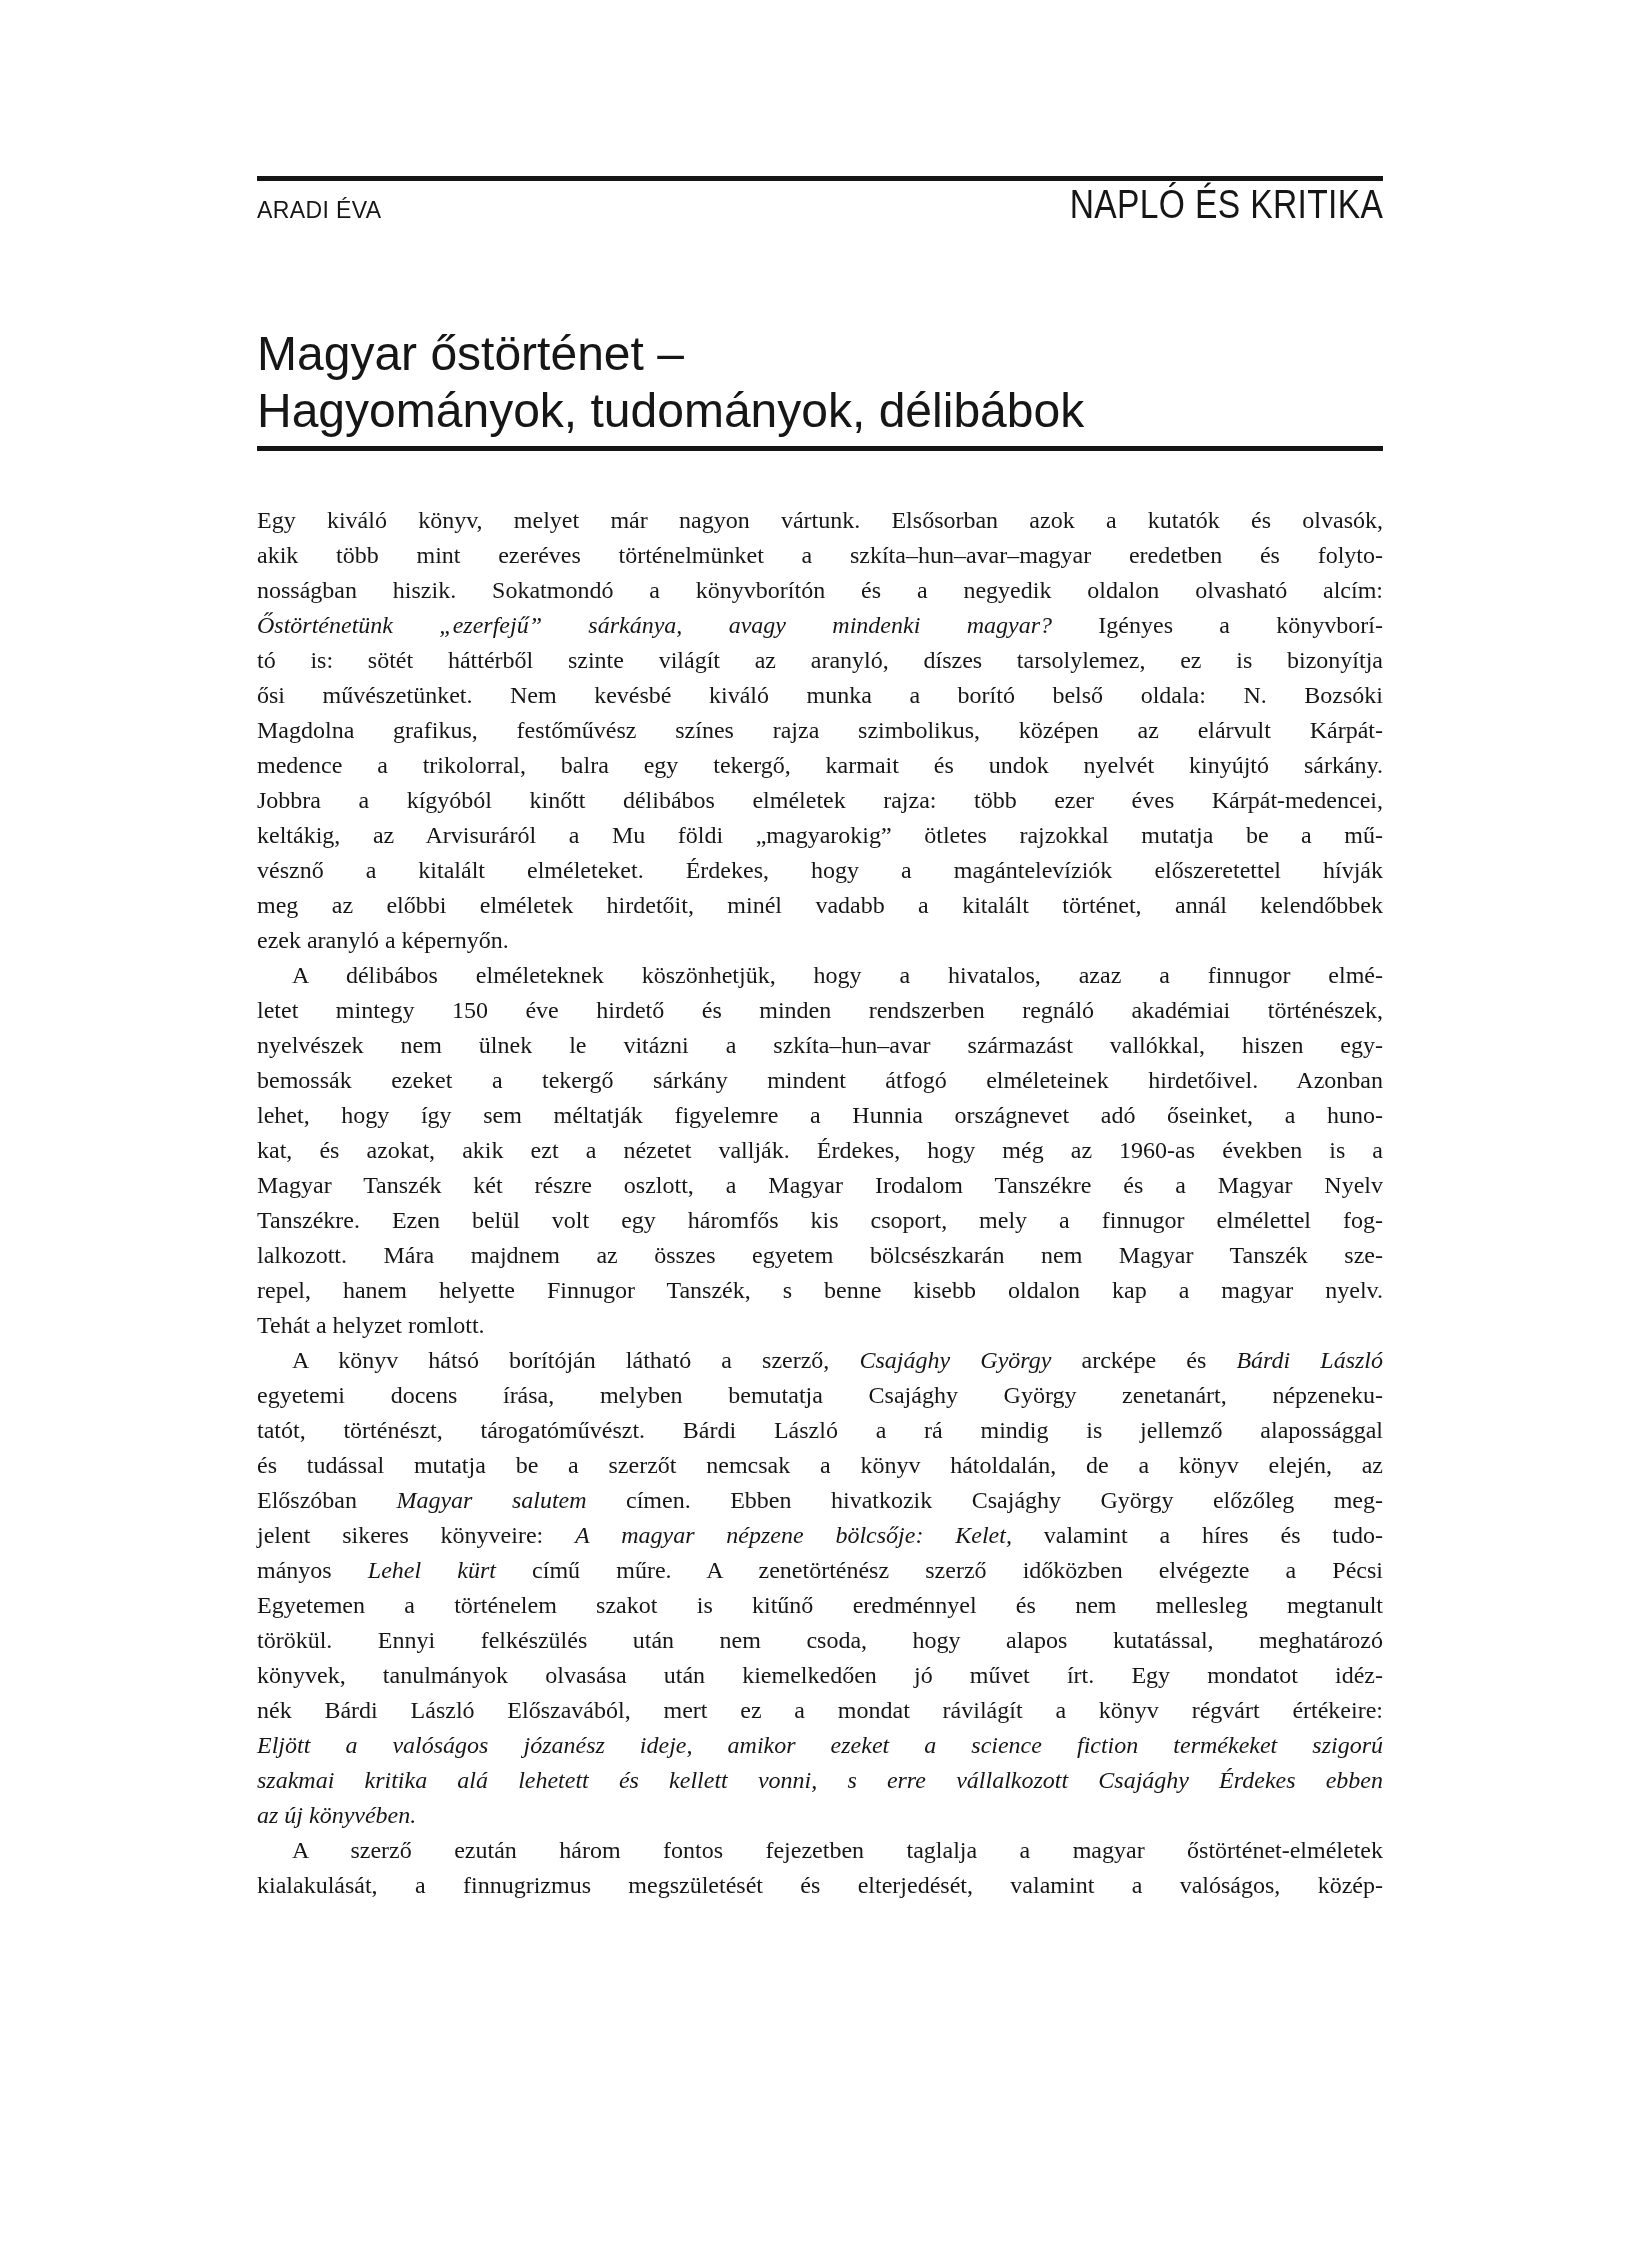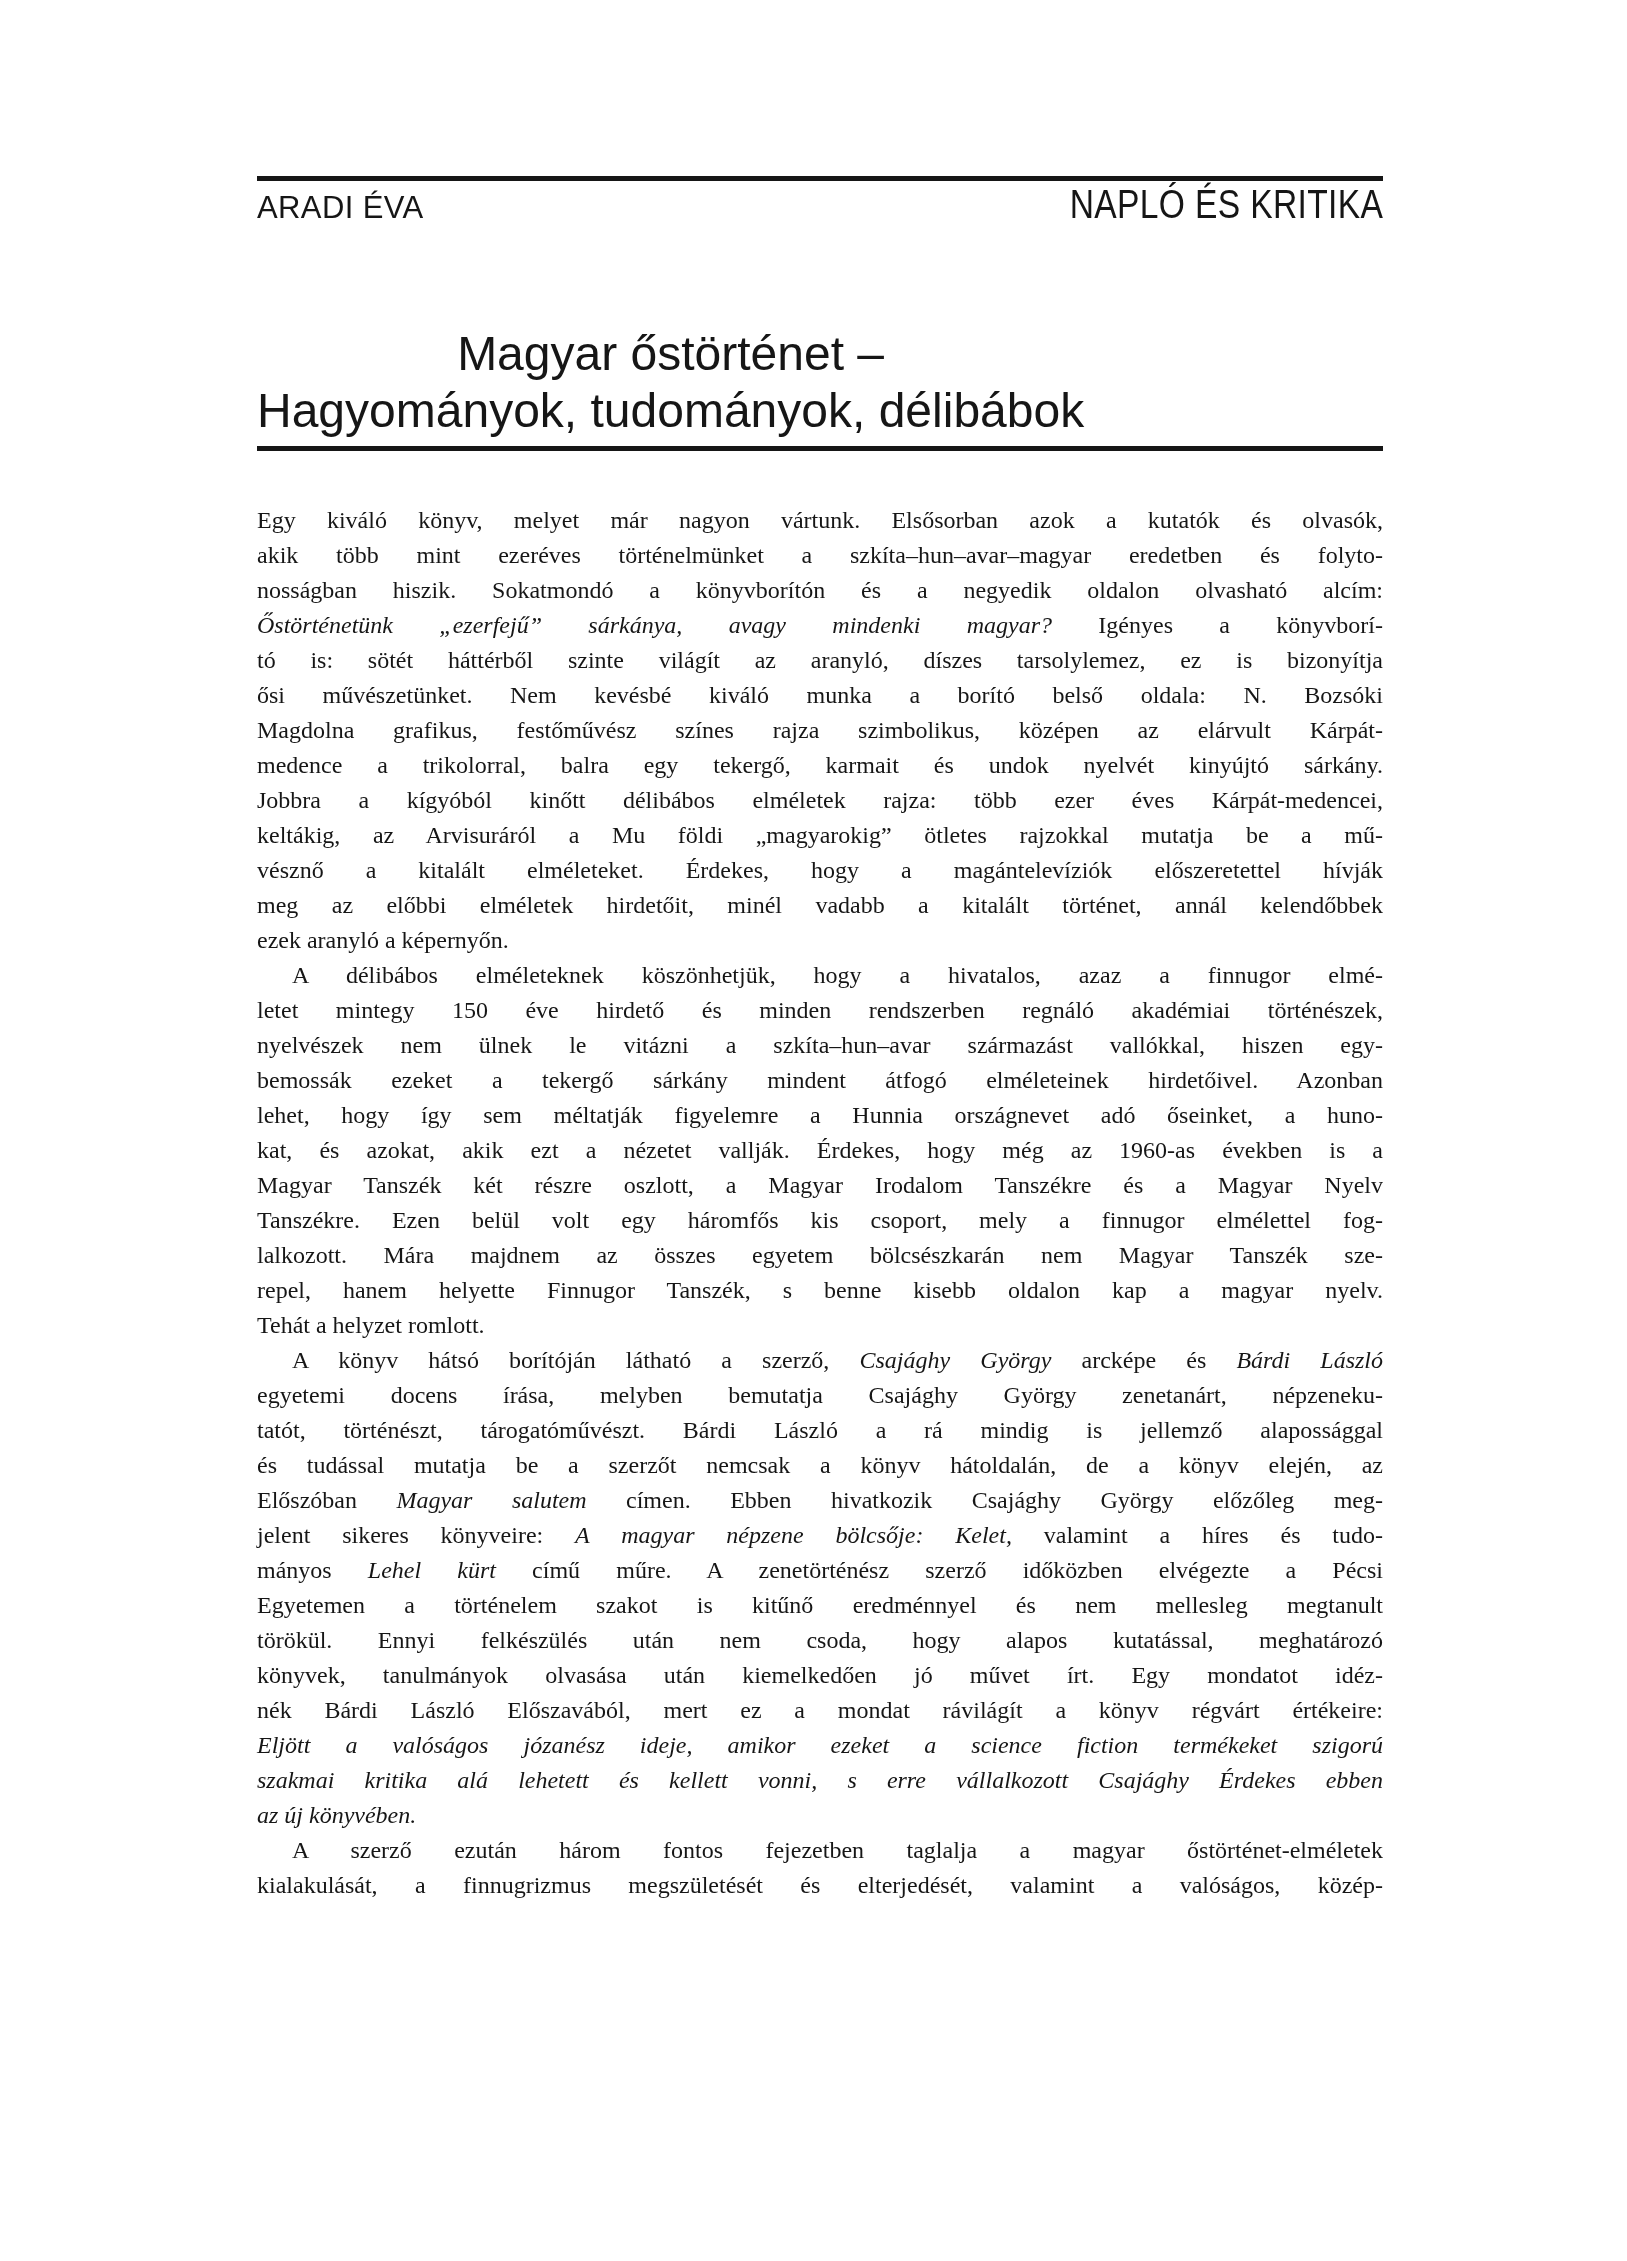--- a/index.html
+++ b/index.html
@@ -29,21 +29,21 @@
     position: absolute;
     left: 257px;
     top: 182px;
     width: 1126px;
     display: flex;
     justify-content: space-between;
     align-items: baseline;
     font-family: "Liberation Sans", sans-serif;
   }
   .author {
-    font-size: 31px;
+    font-size: 23px;
     letter-spacing: 0.4px;
   }
   .section {
     font-size: 40px;
     letter-spacing: 0.4px;
     transform: scaleX(0.84);
     transform-origin: 100% 100%;
     white-space: nowrap;
   }
 
@@ -51,21 +51,21 @@
     position: absolute;
     left: 257px;
     top: 325px;
     margin: 0;
     font-family: "Liberation Sans", sans-serif;
     font-weight: 400;
     font-size: 48px;
     line-height: 57px;
     color: #161616;
   }
-  .title .tl { display: block; text-align: center; }
+  .title .tl { display: block; }
 
   .body-text {
     position: absolute;
     left: 257px;
     top: 503px;
     width: 1126px;
     font-family: "Liberation Serif", serif;
     font-size: 24px;
     line-height: 35px;
   }

